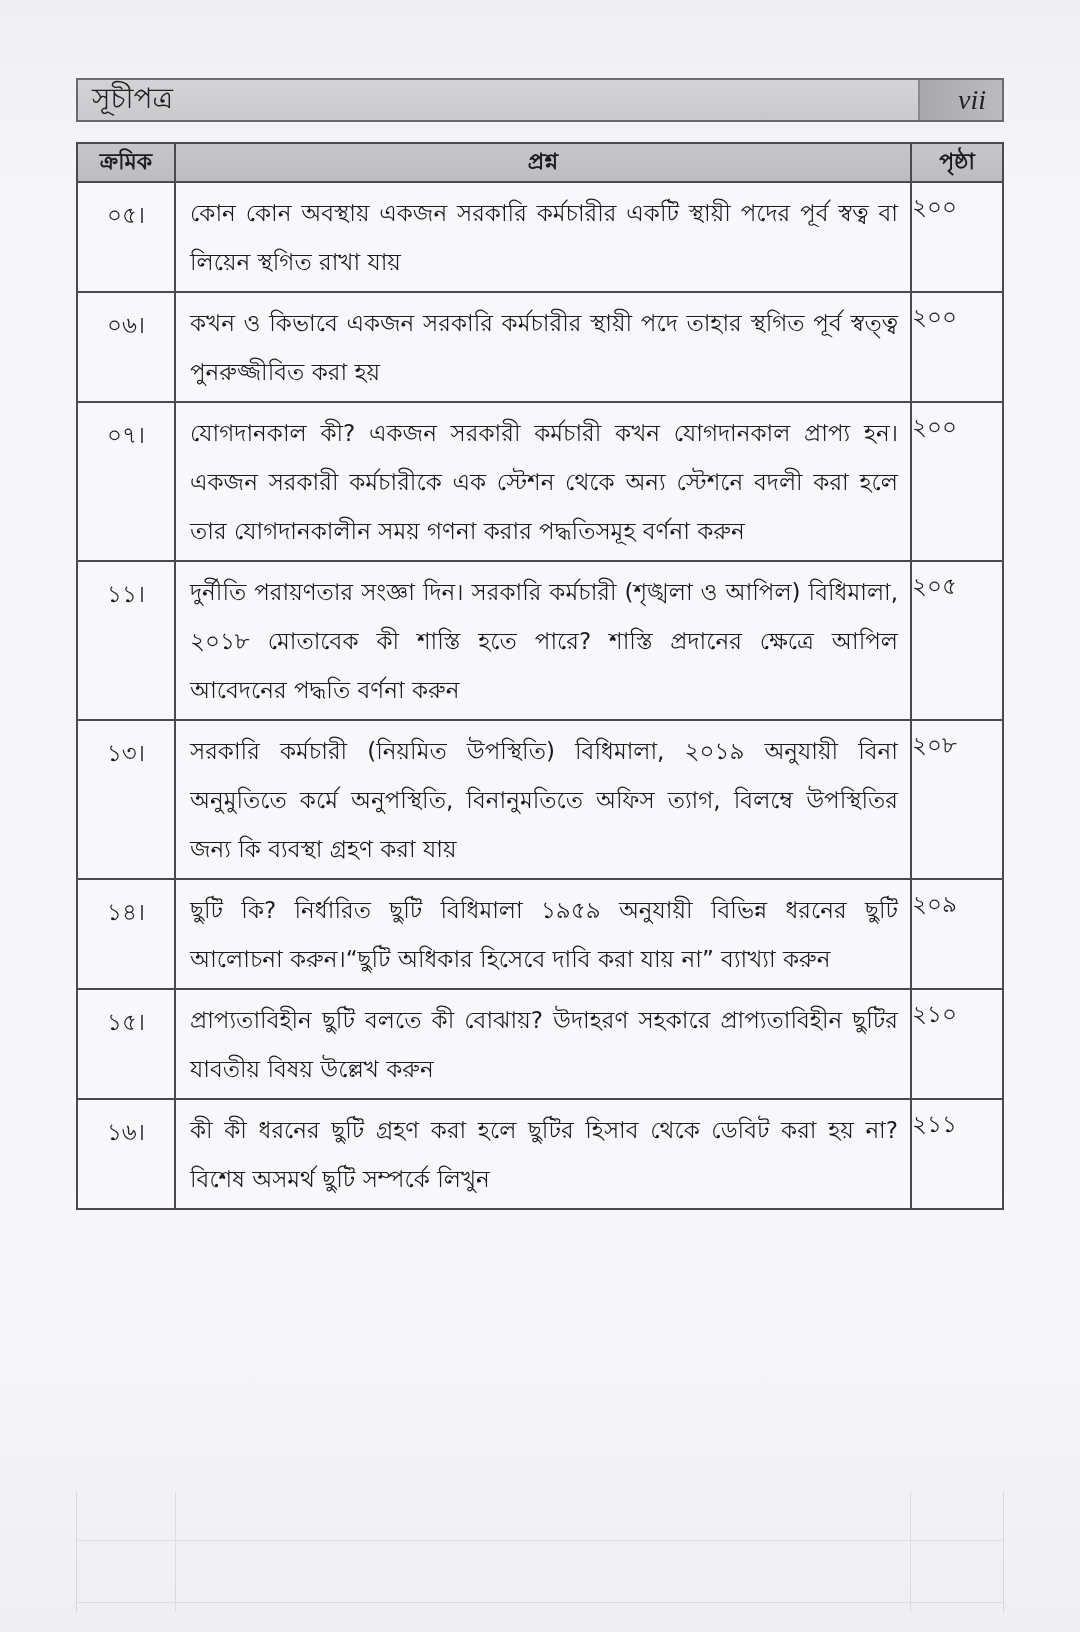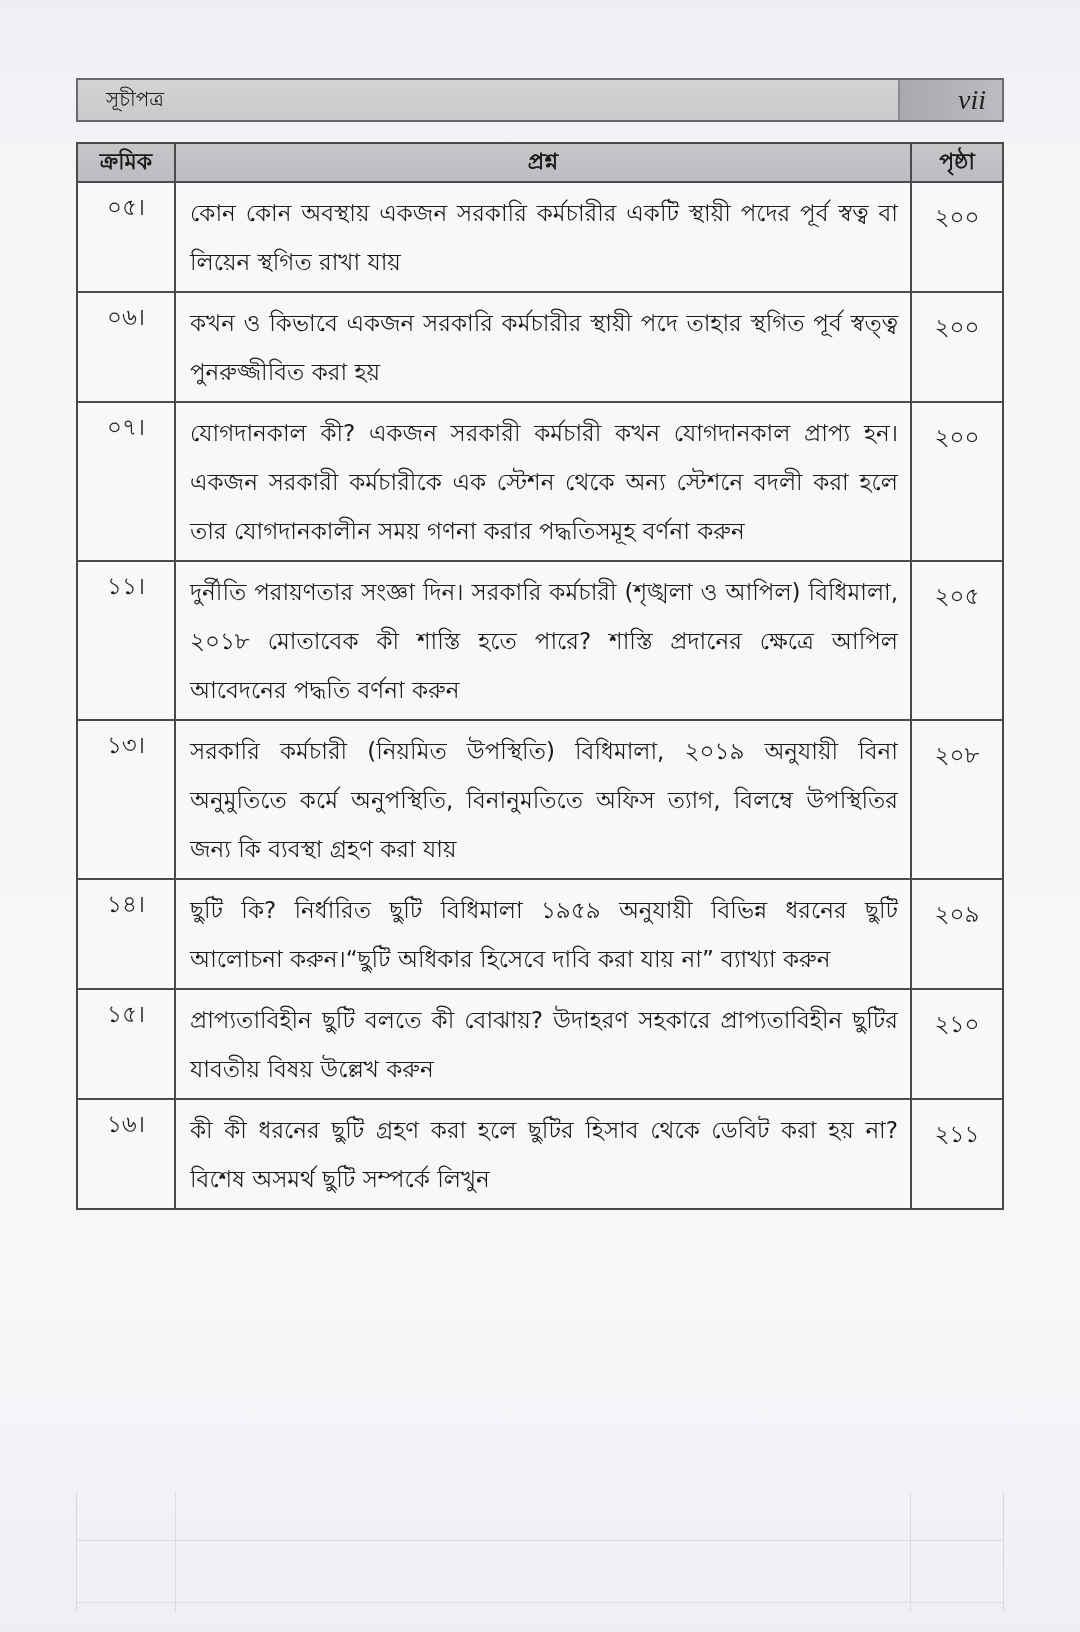--- a/index.html
+++ b/index.html
@@ -24,26 +24,26 @@
       left: 76px; top: 78px;
       width: 928px; height: 44px;
       border: 2px solid #6a6a6e;
       background: #cfcfd2;
       display: flex;
     }
     .header-title-cell {
       flex: 1;
       background: linear-gradient(180deg, #d4d4d7, #c9c9cc);
       display: flex; align-items: center;
-      padding-left: 28px;
-      font-size: 20px;
+      padding-left: 14px;
+      font-size: 28px;
       color: #202022;
     }
     .header-page-cell {
-      width: 104px;
+      width: 84px;
       border-left: 2px solid #8a8a8e;
       background: linear-gradient(90deg, #a9a9ad, #bcbcc0);
       display: flex; align-items: center; justify-content: flex-end;
       padding-right: 16px;
       font-family: "Liberation Serif", "DejaVu Serif", serif;
       font-style: italic;
       font-size: 28px;
       color: #222;
     }
     
@@ -66,34 +66,34 @@
       font-weight: bold;
       color: #1c1c1e;
       vertical-align: middle;
       text-align: center;
     }
     .col-serial { width: 98px; }
     .col-page { width: 92px; }
     .toc-table td.serial {
       text-align: center;
       font-size: 23px;
-      padding-top: 6px;
+      padding-top: 14px;
       color: #1e1e20;
     }
     .toc-table td.question {
       padding: 6px 12px 4px 14px;
       font-size: 23px;
       line-height: 49px;
       text-align: justify;
       color: #1a1a1c;
     }
     .toc-table td.pageno {
-      text-align: center;
+      text-align: left;
       font-size: 23px;
-      padding-top: 16px;
+      padding-top: 6px;
       color: #1e1e20;
     }
     
     .ghost {
       position: absolute;
       left: 76px; top: 1492px;
       width: 928px; height: 120px;
       border-left: 1px solid #d8d8dc;
       border-right: 1px solid #d8d8dc;
     }

